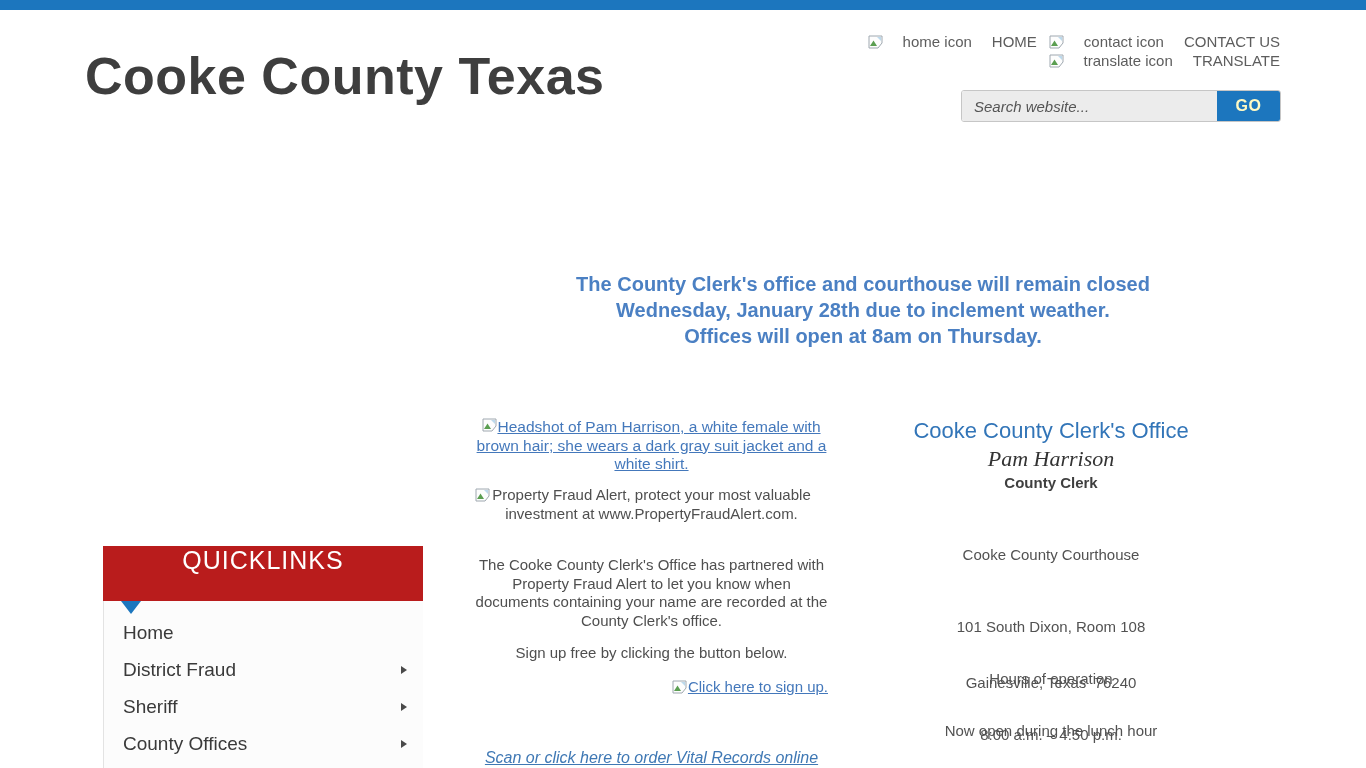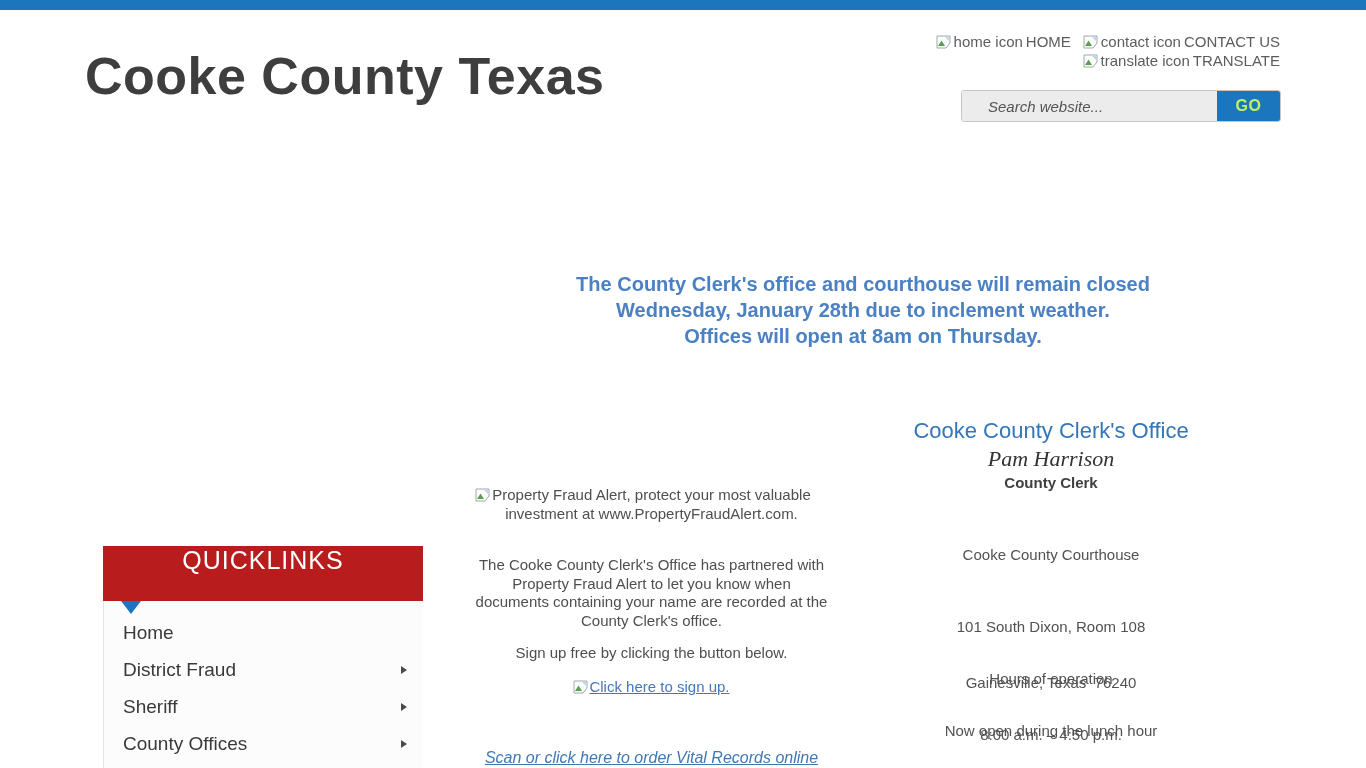--- a/index.html
+++ b/index.html
@@ -20,56 +20,56 @@
   .site-title {
     position:absolute; left:85px; top:46px;
     font-size:52px; font-weight:700; color:#3e3e3e; letter-spacing:0.5px;
     white-space:nowrap;
   }
   .top-nav {
     position:absolute; top:32px; right:86px;
     font-size:15px; color:#5d5d5d;
   }
   .nav-row { display:flex; justify-content:flex-end; gap:12px; line-height:19px; }
-  .nav-link { display:inline-flex; align-items:center; gap:3px; color:#5d5d5d; text-decoration:none; white-space:nowrap; }
+  .nav-link { display:inline-flex; align-items:center; gap:20px; color:#5d5d5d; text-decoration:none; white-space:nowrap; }
   .bimg { display:inline-flex; width:15px; height:14px; flex:0 0 auto; }
 
   .search-bar {
     position:absolute; top:90px; right:85px;
     width:320px; height:32px; display:flex;
     border:1px solid #c6c6c6; border-radius:3px; overflow:hidden;
   }
   .search-input {
     flex:1; border:none; outline:none; background:#ececec;
     font-family:"Liberation Sans", sans-serif;
-    font-size:15px; font-style:italic; color:#555; padding:0 26px;
+    font-size:15px; font-style:italic; color:#555; padding:0 12px;
   }
   .search-input::placeholder { color:#555; font-style:italic; opacity:1; }
   .go-button {
-    width:63px; border:none; background:#1c76be; color:#bef264;
+    width:63px; border:none; background:#1c76be; color:#fef9c3;
     font-family:"Liberation Sans", sans-serif;
     font-size:16px; font-weight:600; cursor:pointer; letter-spacing:0.5px;
   }
 
   
   .notice {
     position:absolute; left:445px; top:271px; width:836px;
     text-align:center; font-size:20px; font-weight:bold;
     color:#4b80c3; line-height:26px;
   }
 
   
   .mid-col { position:absolute; left:475px; top:418px; width:353px; height:350px; text-align:center; font-size:15px; line-height:18.5px; color:#4f4f4f; }
   .mid-col > * { position:absolute; left:0; width:100%; }
   .headshot-link { top:0; color:#4478bb; text-decoration:underline; font-size:15.5px; display:block; }
   .fraud-alert   { top:68px; }
   .fraud-alert .bimg { position:absolute; left:0; top:2px; }
   .partner-text  { top:138px; }
   .signup-text   { top:226px; }
-  .signup-link   { top:260px; color:#4478bb; text-decoration:underline; display:flex; justify-content:center; align-items:center; gap:1px; }
+  .signup-link   { top:260px; color:#4478bb; text-decoration:underline; display:flex; justify-content:flex-end; align-items:center; gap:1px; }
   .vital-link    { top:331px; color:#3f78b4; text-decoration:underline; font-style:italic; font-size:16px; display:block; }
 
   
   .right-col { position:absolute; left:880px; top:418px; width:342px; height:320px; text-align:center; }
   .right-col > * { position:absolute; left:0; width:100%; }
   .office-title { top:0;    font-size:22px; font-weight:400; color:#3275b8; white-space:nowrap; }
   .clerk-name   { top:28px; font-family:"Liberation Serif", serif; font-style:italic; font-size:22px; color:#333333; }
   .clerk-role   { top:56px; font-size:15px; font-weight:bold; color:#3f3f3f; }
   .office-line  { font-size:15px; color:#525252; line-height:18.5px; white-space:pre-wrap; }
   .phone-line   { top:91px; }
@@ -156,20 +156,27 @@
   <button class="go-button">GO</button>
 </div>
 
 <div class="notice">
   <div>The County Clerk's office and courthouse will remain closed</div>
   <div>Wednesday, January 28th due to inclement weather.</div>
   <div>Offices will open at 8am on Thursday.</div>
 </div>
 
 <div class="mid-col">
+  <a class="headshot-link"><span class="bimg">
+        <svg width="15" height="14" viewBox="0 0 15 14">
+          <polygon points="1,1 14,1 14,8 10,13 1,13" fill="#fdfdfd" stroke="#9fa8b0" stroke-width="1"></polygon>
+          <polygon points="2,11 5.5,5.5 9,11" fill="#5b9e51"></polygon>
+          <polygon points="9,2 13,2 13,6" fill="#bcd9ec"></polygon>
+        </svg>
+      </span><span>Headshot of Pam Harrison, a white female with brown hair; she wears a dark gray suit jacket and a white shirt.</span></a>
 
   <div class="fraud-alert">
     <span class="bimg">
         <svg width="15" height="14" viewBox="0 0 15 14">
           <polygon points="1,1 14,1 14,8 10,13 1,13" fill="#fdfdfd" stroke="#9fa8b0" stroke-width="1"></polygon>
           <polygon points="2,11 5.5,5.5 9,11" fill="#5b9e51"></polygon>
           <polygon points="9,2 13,2 13,6" fill="#bcd9ec"></polygon>
         </svg>
       </span>
     <span>Property Fraud Alert, protect your most valuable investment at www.PropertyFraudAlert.com.</span>

